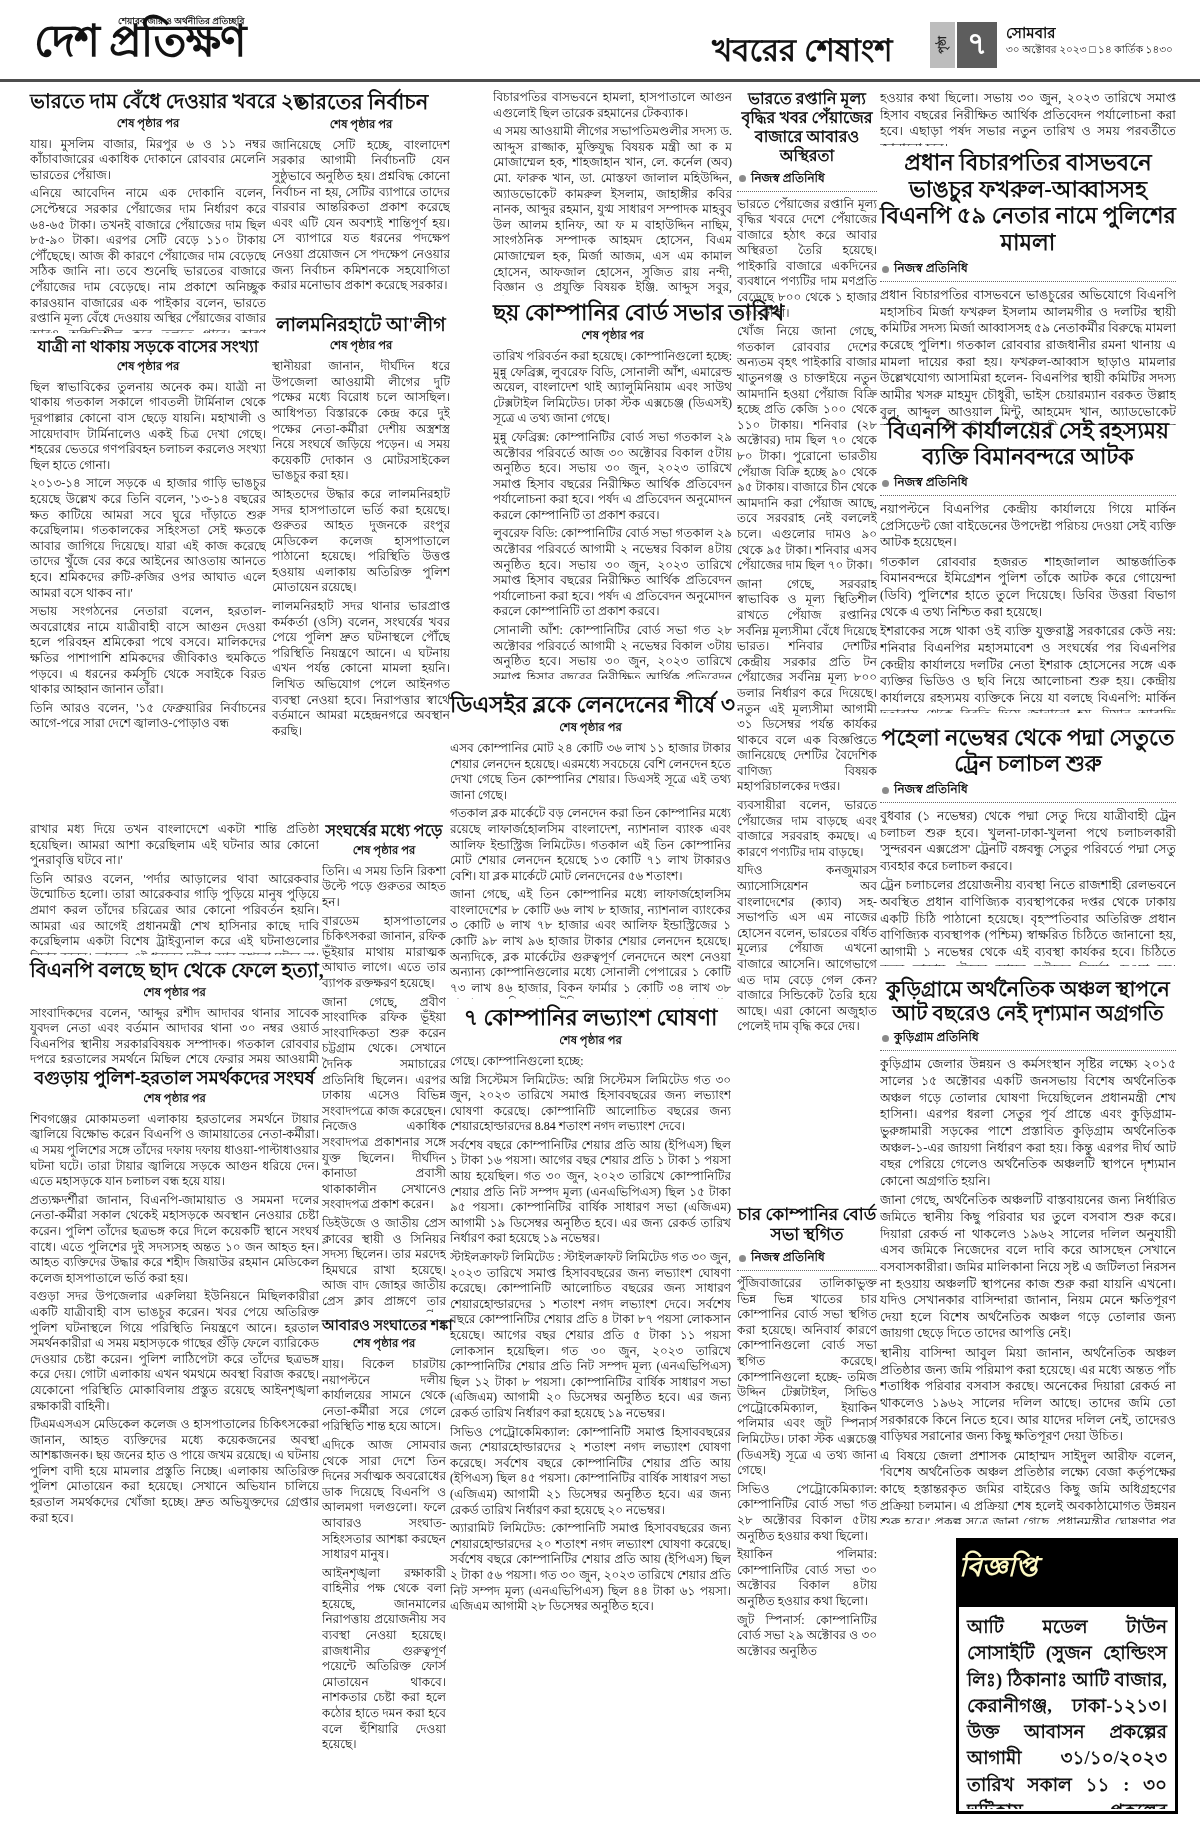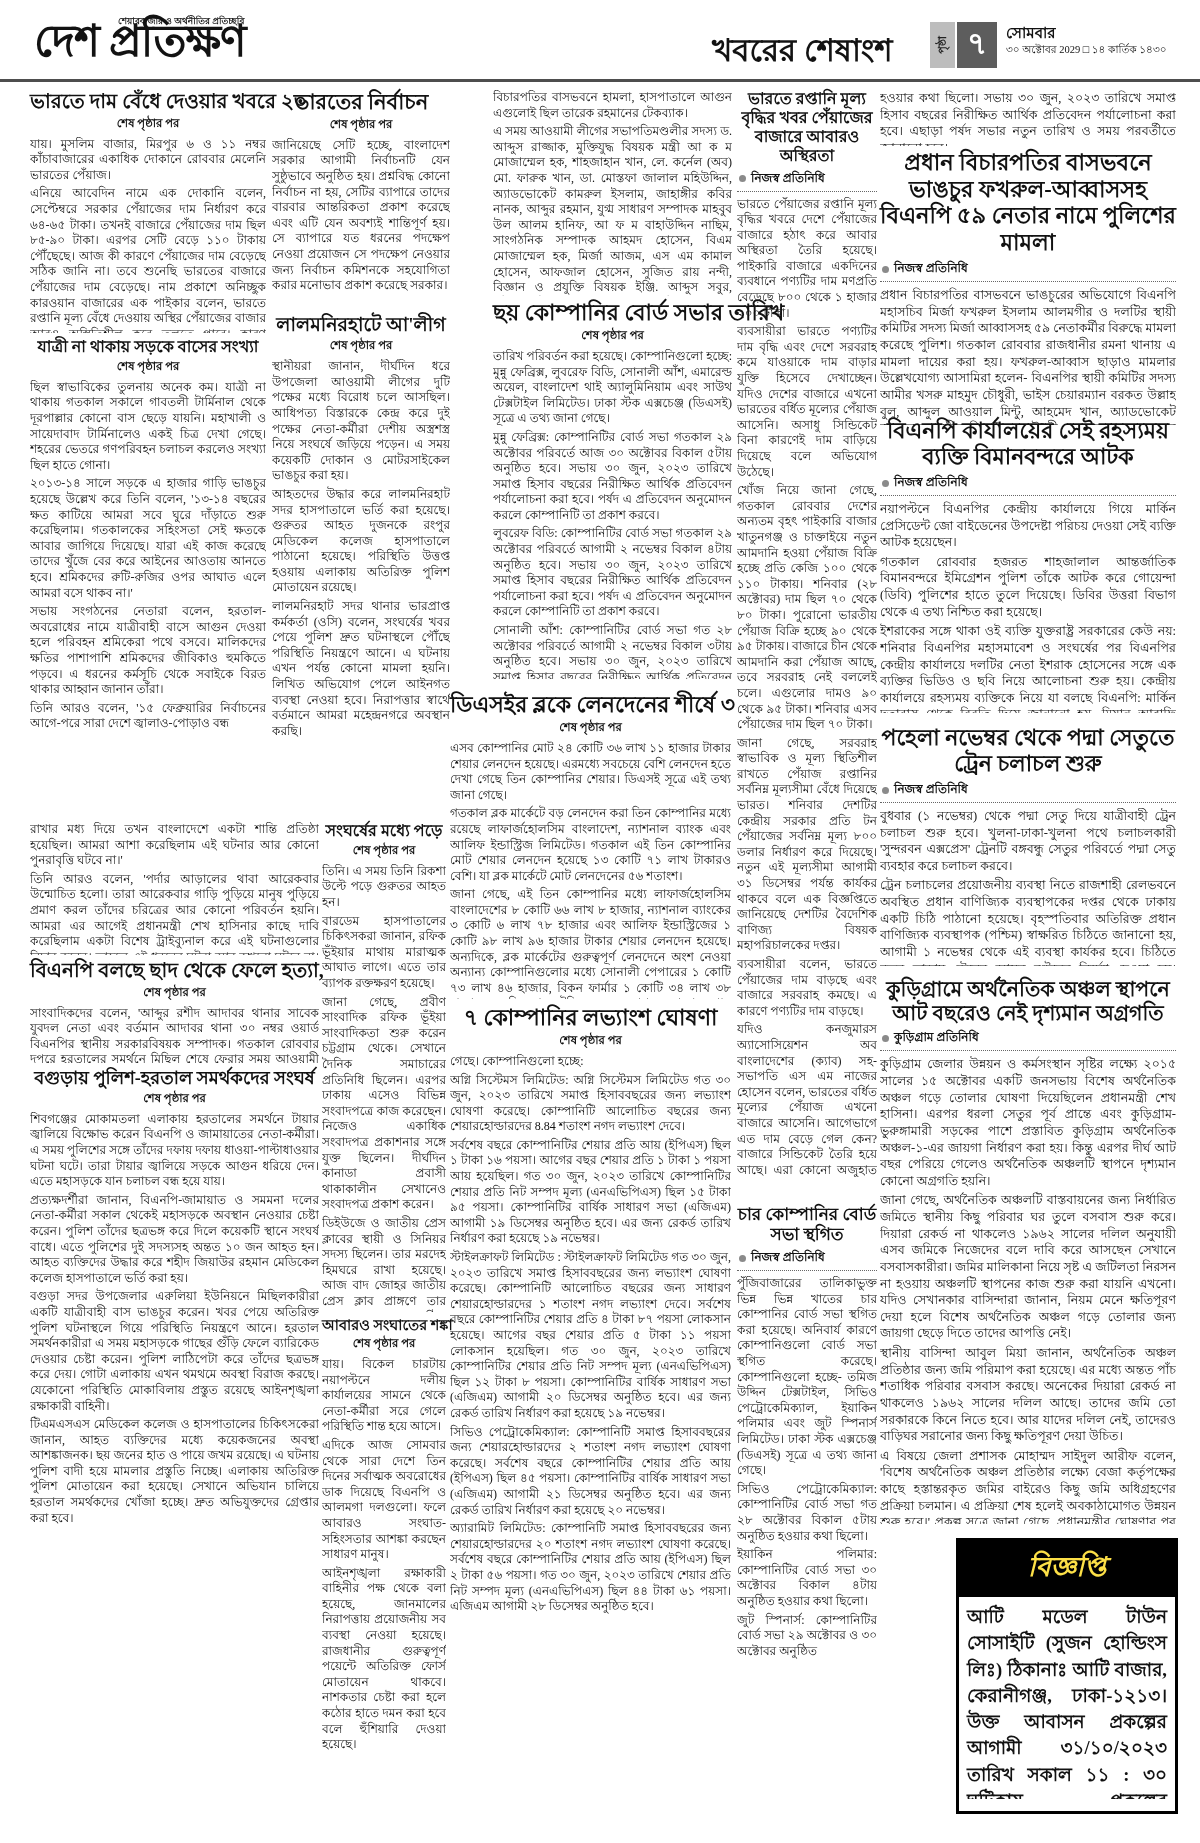--- a/index.html
+++ b/index.html
@@ -24,40 +24,40 @@
   .hl.nw{white-space:nowrap;}
   .kick{font-size:11.5px;font-weight:bold;text-align:center;margin:1px 0 3px 0;}
   .byline{font-size:12px;font-weight:bold;margin:3px 0 2px 2px;}
   .byline .dot{display:inline-block;width:7px;height:7px;border-radius:50%;background:#8a8a8a;margin-right:5px;vertical-align:middle;}
   .rule{border-bottom:1px dotted #666;margin:2px 0 5px 0;}
   .bodyblock{overflow:hidden;}
   .bodyblock p{margin:0 0 3px 0;font-size:12px;line-height:1.3;text-align:justify;}
   .big p{font-size:12.5px;line-height:1.33;}
   
   #notice{position:absolute;left:956px;top:1538px;width:222px;height:276px;border:3px solid #000;background:#fff;box-sizing:border-box;}
-  #notice-head{background:#000;color:#fde047;text-align:center;font-size:27px;font-weight:900;padding:5px 0 6px 0;font-style:italic;}
+  #notice-head{background:#000;color:#fef9c3;font-size:27px;font-weight:900;padding:5px 0 16px 0;font-style:italic;}
   #notice-body{padding:7px 8px;font-size:18.5px;line-height:1.42;text-align:justify;font-weight:bold;overflow:hidden;height:188px;}
 </style>
 </head>
 <body>
 
 <div id="page">
 
   <div id="masthead-tagline">শেয়ারবাজার ও অর্থনীতির প্রতিচ্ছবি</div>
   <div id="masthead-title">দেশ প্রতিক্ষণ</div>
   <div id="section-title">খবরের শেষাংশ</div>
   <div id="page-label-box">
       <span>পৃষ্ঠা</span>
     </div>
   <div id="page-number-box">
       <span>৭</span>
     </div>
   <div id="date-block">
     <div id="date-weekday">সোমবার</div>
-    <div id="date-line">৩০ অক্টোবর 2029 □ ১৪ কার্তিক ১৪৩০</div>
+    <div id="date-line">৩০ অক্টোবর ২০২৩ □ ১৪ কার্তিক ১৪৩০</div>
   </div>
   <div id="header-rule"></div>
 
   <section class="art" style="left:30px;top:90px;width:236px;">
     <h2 class="hl nw" style="font-size:20px;">ভারতে দাম বেঁধে দেওয়ার খবরে ২০</h2>
     <div class="kick">শেষ পৃষ্ঠার পর</div>
     <div class="bodyblock" style="height:196px;">
       <p>যায়। মুসলিম বাজার, মিরপুর ৬ ও ১১ নম্বর কাঁচাবাজারের একাধিক দোকানে রোববার মেলেনি ভারতের পেঁয়াজ।</p>
       <p>এনিয়ে আবেদিন নামে এক দোকানি বলেন, সেপ্টেম্বরে সরকার পেঁয়াজের দাম নির্ধারণ করে ৬৪-৬৫ টাকা। তখনই বাজারে পেঁয়াজের দাম ছিল ৮৫-৯০ টাকা। এরপর সেটি বেড়ে ১১০ টাকায় পৌঁছেছে। আজ কী কারণে পেঁয়াজের দাম বেড়েছে সঠিক জানি না। তবে শুনেছি ভারতের বাজারে পেঁয়াজের দাম বেড়েছে। নাম প্রকাশে অনিচ্ছুক কারওয়ান বাজারের এক পাইকার বলেন, ভারতে রপ্তানি মূল্য বেঁধে দেওয়ায় অস্থির পেঁয়াজের বাজার আরও অস্থিতিশীল করে তুলতে পারে। কারণ বাংলাদেশের চাহিদার তেমন কোনো পেঁয়াজ নেই। মৌসুমের শেষ সময় চলছে।</p>
 
@@ -165,21 +165,20 @@
       <p>অ্যারামিট লিমিটেড: কোম্পানিটি সমাপ্ত হিসাববছরের জন্য শেয়ারহোল্ডারদের ২০ শতাংশ নগদ লভ্যাংশ ঘোষণা করেছে। সর্বশেষ বছরে কোম্পানিটির শেয়ার প্রতি আয় (ইপিএস) ছিল ২ টাকা ৫৬ পয়সা। গত ৩০ জুন, ২০২৩ তারিখে শেয়ার প্রতি নিট সম্পদ মূল্য (এনএভিপিএস) ছিল ৪৪ টাকা ৬১ পয়সা। এজিএম আগামী ২৮ ডিসেম্বর অনুষ্ঠিত হবে।</p>
     </div>
   </section>
 
   <section class="art" style="left:737px;top:90px;width:140px;">
     <h2 class="hl" style="font-size:16px;">ভারতে রপ্তানি মূল্য বৃদ্ধির খবর পেঁয়াজের বাজারে আবারও অস্থিরতা</h2>
     <div class="byline"><span class="dot"></span><span>নিজস্ব প্রতিনিধি</span></div>
     <div class="rule"></div>
     <div class="bodyblock" style="height:980px;">
       <p>ভারতে পেঁয়াজের রপ্তানি মূল্য বৃদ্ধির খবরে দেশে পেঁয়াজের বাজারে হঠাৎ করে আবার অস্থিরতা তৈরি হয়েছে। পাইকারি বাজারে একদিনের ব্যবধানে পণ্যটির দাম মণপ্রতি বেড়েছে ৮০০ থেকে ১ হাজার ২০০ টাকা।</p>
-      <p>ব্যবসায়ীরা ভারতে পণ্যটির দাম বৃদ্ধি এবং দেশে সরবরাহ কমে যাওয়াকে দাম বাড়ার যুক্তি হিসেবে দেখাচ্ছেন। যদিও দেশের বাজারে এখনো ভারতের বর্ধিত মূল্যের পেঁয়াজ আসেনি। অসাধু সিন্ডিকেট বিনা কারণেই দাম বাড়িয়ে দিয়েছে বলে অভিযোগ উঠেছে।</p>
       <p>খোঁজ নিয়ে জানা গেছে, গতকাল রোববার দেশের অন্যতম বৃহৎ পাইকারি বাজার খাতুনগঞ্জ ও চাক্তাইয়ে নতুন আমদানি হওয়া পেঁয়াজ বিক্রি হচ্ছে প্রতি কেজি ১০০ থেকে ১১০ টাকায়। শনিবার (২৮ অক্টোবর) দাম ছিল ৭০ থেকে ৮০ টাকা। পুরোনো ভারতীয় পেঁয়াজ বিক্রি হচ্ছে ৯০ থেকে ৯৫ টাকায়। বাজারে চীন থেকে আমদানি করা পেঁয়াজ আছে, তবে সরবরাহ নেই বললেই চলে। এগুলোর দামও ৯০ থেকে ৯৫ টাকা। শনিবার এসব পেঁয়াজের দাম ছিল ৭০ টাকা।</p>
       <p>জানা গেছে, সরবরাহ স্বাভাবিক ও মূল্য স্থিতিশীল রাখতে পেঁয়াজ রপ্তানির সর্বনিম্ন মূল্যসীমা বেঁধে দিয়েছে ভারত। শনিবার দেশটির কেন্দ্রীয় সরকার প্রতি টন পেঁয়াজের সর্বনিম্ন মূল্য ৮০০ ডলার নির্ধারণ করে দিয়েছে। নতুন এই মূল্যসীমা আগামী ৩১ ডিসেম্বর পর্যন্ত কার্যকর থাকবে বলে এক বিজ্ঞপ্তিতে জানিয়েছে দেশটির বৈদেশিক বাণিজ্য বিষয়ক মহাপরিচালকের দপ্তর।</p>
       <p>ব্যবসায়ীরা বলেন, ভারতে পেঁয়াজের দাম বাড়ছে এবং বাজারে সরবরাহ কমছে। এ কারণে পণ্যটির দাম বাড়ছে।</p>
       <p>যদিও কনজুমারস অ্যাসোসিয়েশন অব বাংলাদেশের (ক্যাব) সহ-সভাপতি এস এম নাজের হোসেন বলেন, ভারতের বর্ধিত মূল্যের পেঁয়াজ এখনো বাজারে আসেনি। আগেভাগে এত দাম বেড়ে গেল কেন? বাজারে সিন্ডিকেট তৈরি হয়ে আছে। এরা কোনো অজুহাত পেলেই দাম বৃদ্ধি করে দেয়।</p>
     </div>
   </section>
 
   <section class="art" style="left:737px;top:1205px;width:140px;">
     <h2 class="hl" style="font-size:17px;">চার কোম্পানির বোর্ড সভা স্থগিত</h2>
     <div class="byline"><span class="dot"></span><span>নিজস্ব প্রতিনিধি</span></div>

